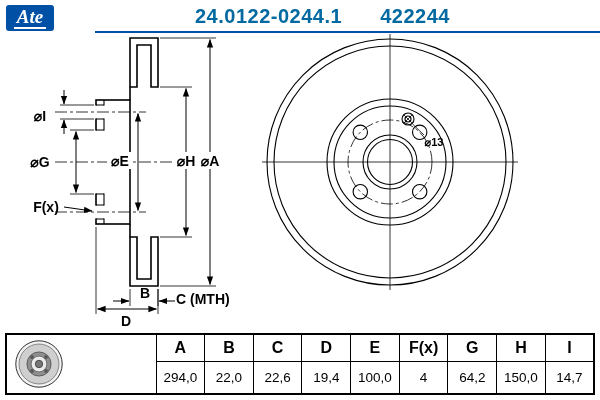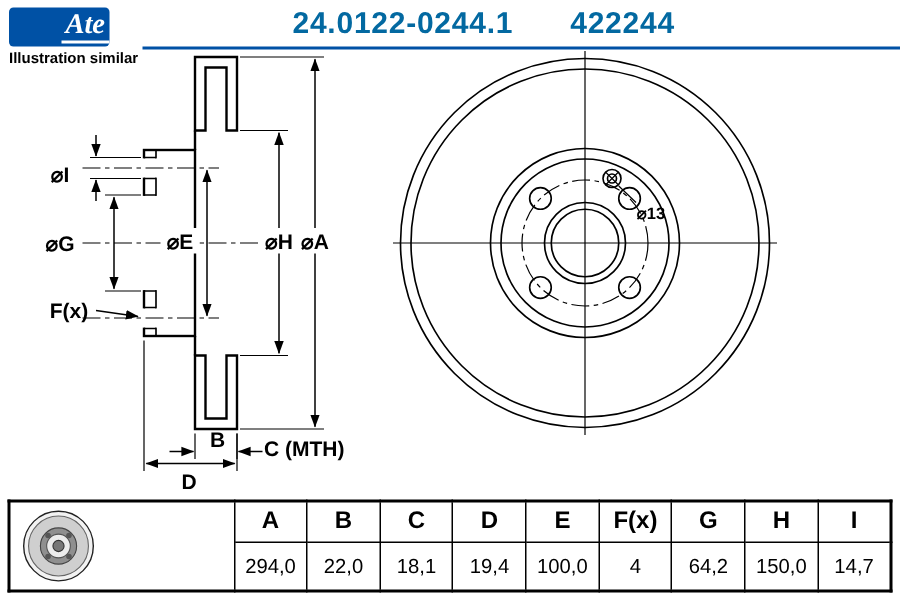--- a/index.html
+++ b/index.html
@@ -2,23 +2,23 @@
 <html><head>
 <meta charset="utf-8">
 <style>
   html,body{margin:0;padding:0;}
   body{
     width:600px;height:400px;position:relative;overflow:hidden;
     background:#fff;font-family:"Liberation Sans",sans-serif;color:#000;
   }
   
   .logo{
-    position:absolute;left:6px;top:5px;width:67px;height:26px;
+    position:absolute;left:6px;top:5px;width:48px;height:26px;
     background:#0051a5;border-radius:3px;color:#fff;
-    display:flex;align-items:center;justify-content:flex-end;
+    display:flex;align-items:center;justify-content:center;
     font-family:"Liberation Serif",serif;font-style:italic;font-weight:bold;font-size:19px;
   }
   .logo-text{border-bottom:2px solid #fff;line-height:1;padding:0 3px 1px 3px;}
   .partnos{
     position:absolute;left:195px;top:5px;color:#0369a1;
     font-size:20px;font-weight:bold;letter-spacing:.5px;white-space:nowrap;
   }
   .partnos .ref{margin-left:38px;}
   .blue-rule{position:absolute;left:95px;right:0;top:31px;height:2px;background:#0051a5;}
   .note{position:absolute;left:6px;top:34px;font-size:10px;font-weight:bold;line-height:1.25;}
@@ -50,21 +50,20 @@
 <div>
 
   <div class="logo">
     <span class="logo-text">Ate</span>
   </div>
   <div class="partnos">
     <span>24.0122-0244.1</span><span class="ref">422244</span>
   </div>
   <div class="blue-rule"></div>
   <div class="note">
-    <div>Illustration similar</div>
   </div>
 
   <svg class="drawing" width="600" height="330" viewBox="0 0 600 330">
     <defs>
       <marker id="arr" viewBox="0 0 10 10" refX="9" refY="5" markerWidth="9" markerHeight="9" orient="auto-start-reverse">
         <path d="M0,1.5 L9.5,5 L0,8.5 Z" fill="#000" stroke="none"></path>
       </marker>
     </defs>
 
     <g>
@@ -179,21 +178,21 @@
       <td class="hdr">D</td>
       <td class="hdr">E</td>
       <td class="hdr">F(x)</td>
       <td class="hdr">G</td>
       <td class="hdr">H</td>
       <td class="hdr">I</td>
     </tr>
     <tr>
       <td class="val">294,0</td>
       <td class="val">22,0</td>
-      <td class="val">18,1</td>
+      <td class="val">22,6</td>
       <td class="val">19,4</td>
       <td class="val">100,0</td>
       <td class="val">4</td>
       <td class="val">64,2</td>
       <td class="val">150,0</td>
       <td class="val">14,7</td>
     </tr>
   </tbody>
     </table>
 

